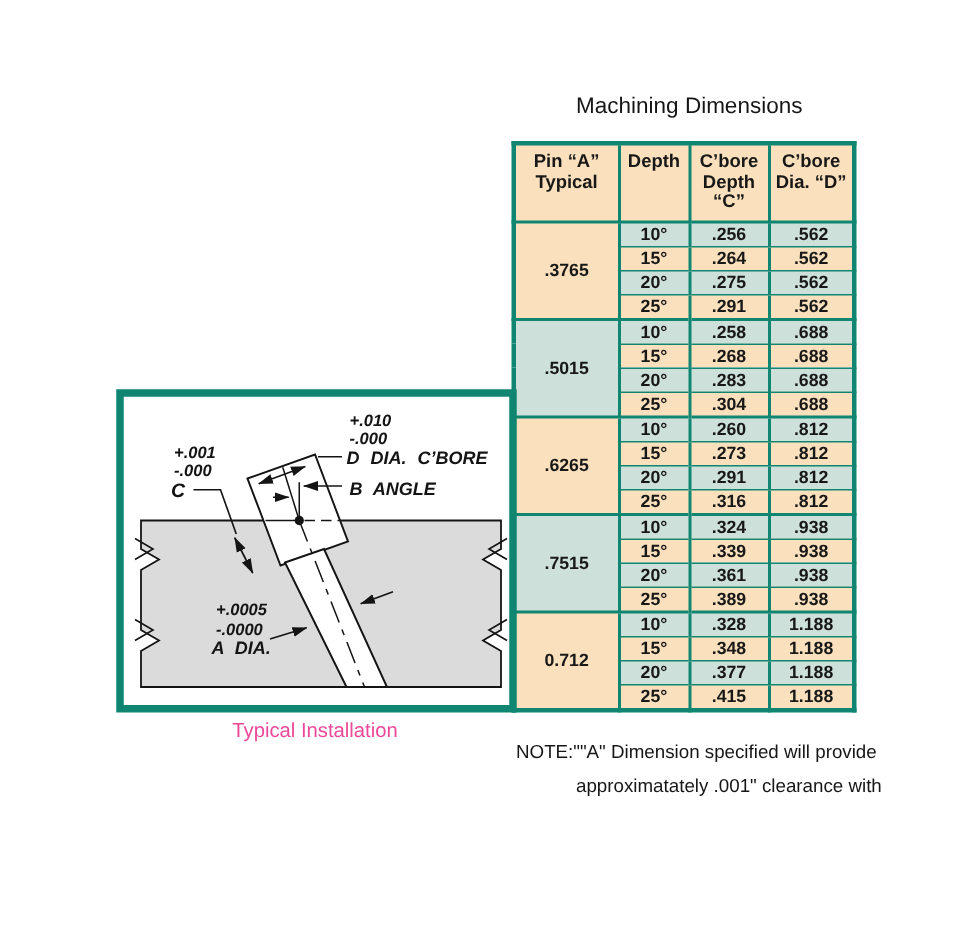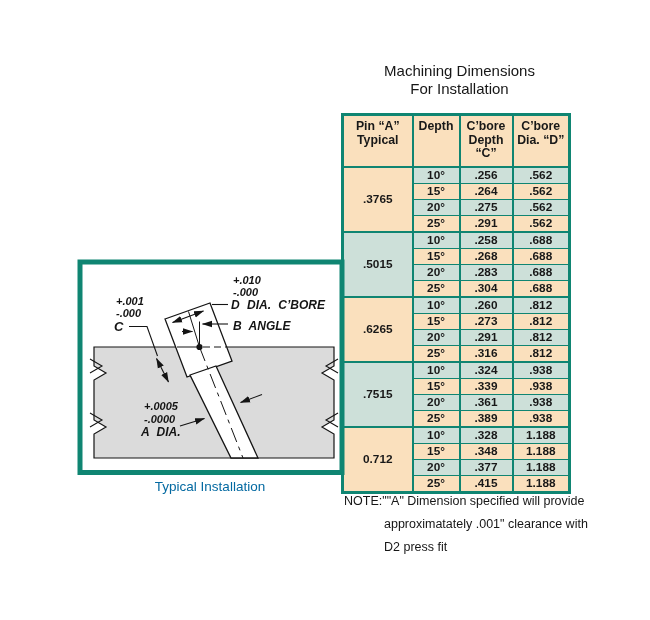--- a/index.html
+++ b/index.html
@@ -5,49 +5,48 @@
   :root{
     --green:#0F8572; --tan:#FAE0BD; --teal:#CDE0D9; --gray:#DBDBDB; --ink:#1c1c1c;
   }
   html,body{margin:0;padding:0;background:#ffffff;}
   .canvas{position:relative;width:650px;height:620px;background:#fff;overflow:hidden;
           font-family:"Liberation Sans", sans-serif;color:var(--ink);}
   
   .title{position:absolute;left:341px;top:62px;width:237px;text-align:center;
          font-size:15px;line-height:18px;color:#161616;}
   
-  .table-frame{position:absolute;left:341px;top:113px;}
+  .table-frame{position:absolute;left:341px;top:94px;}
   table.tbl{border-collapse:collapse;border:3px solid var(--green);}
   table.tbl td{border:1px solid var(--green);border-left-width:2px;border-right-width:2px;
        text-align:center;vertical-align:middle;padding:0;height:15px;line-height:15px;
        font-size:11.8px;font-weight:bold;color:#181818;}
   table.tbl tr.gtop td{border-top-width:2px;margin-left:43px;}
   table.tbl tr.hdr td{border-bottom-width:2px;height:auto;line-height:13.5px;
        padding:4px 0 5px 0;vertical-align:top;font-size:12.3px;}
   td.c-tan{background:var(--tan);}
   td.c-teal{background:var(--teal);}
   
   .caption{position:absolute;left:76px;top:479px;width:268px;text-align:center;
-           font-size:13.5px;color:#0369a1;}
+           font-size:13.5px;color:#ec4899;}
   .note{position:absolute;left:344px;top:490px;width:262px;font-size:12.5px;
         line-height:23px;color:#161616;white-space:nowrap;}
   .note .ind{margin-left:40px;}
   
   .diagram{position:absolute;left:70px;top:250px;}
   .dlabel{font-family:"Liberation Sans",sans-serif;font-style:italic;font-weight:bold;
           fill:#141414;word-spacing:4px;}
 </style>
 </head>
 <body>
 
 <div class="canvas">
 
   <div class="title">
     <div>Machining Dimensions</div>
-    <div>For Installation</div>
   </div>
 
   <div class="table-frame">
     <table class="tbl">
       <colgroup>
           <col style="width:70px">
           <col style="width:47px">
           <col style="width:53px">
           <col style="width:57px">
         </colgroup>
@@ -217,16 +216,15 @@
     <text class="dlabel" x="144" y="410" font-size="11">+.0005</text>
     <text class="dlabel" x="144" y="423" font-size="11">-.0000</text>
     <text class="dlabel" x="141" y="436" font-size="12">A DIA.</text>
   </svg>
 
   <div class="caption">Typical Installation</div>
 
   <div class="note">
     <div>NOTE:""A" Dimension specified will provide</div>
     <div class="ind">approximatately .001" clearance with</div>
-    <div class="ind">D2 press fit</div>
   </div>
 
 </div>
 
 </body></html>

